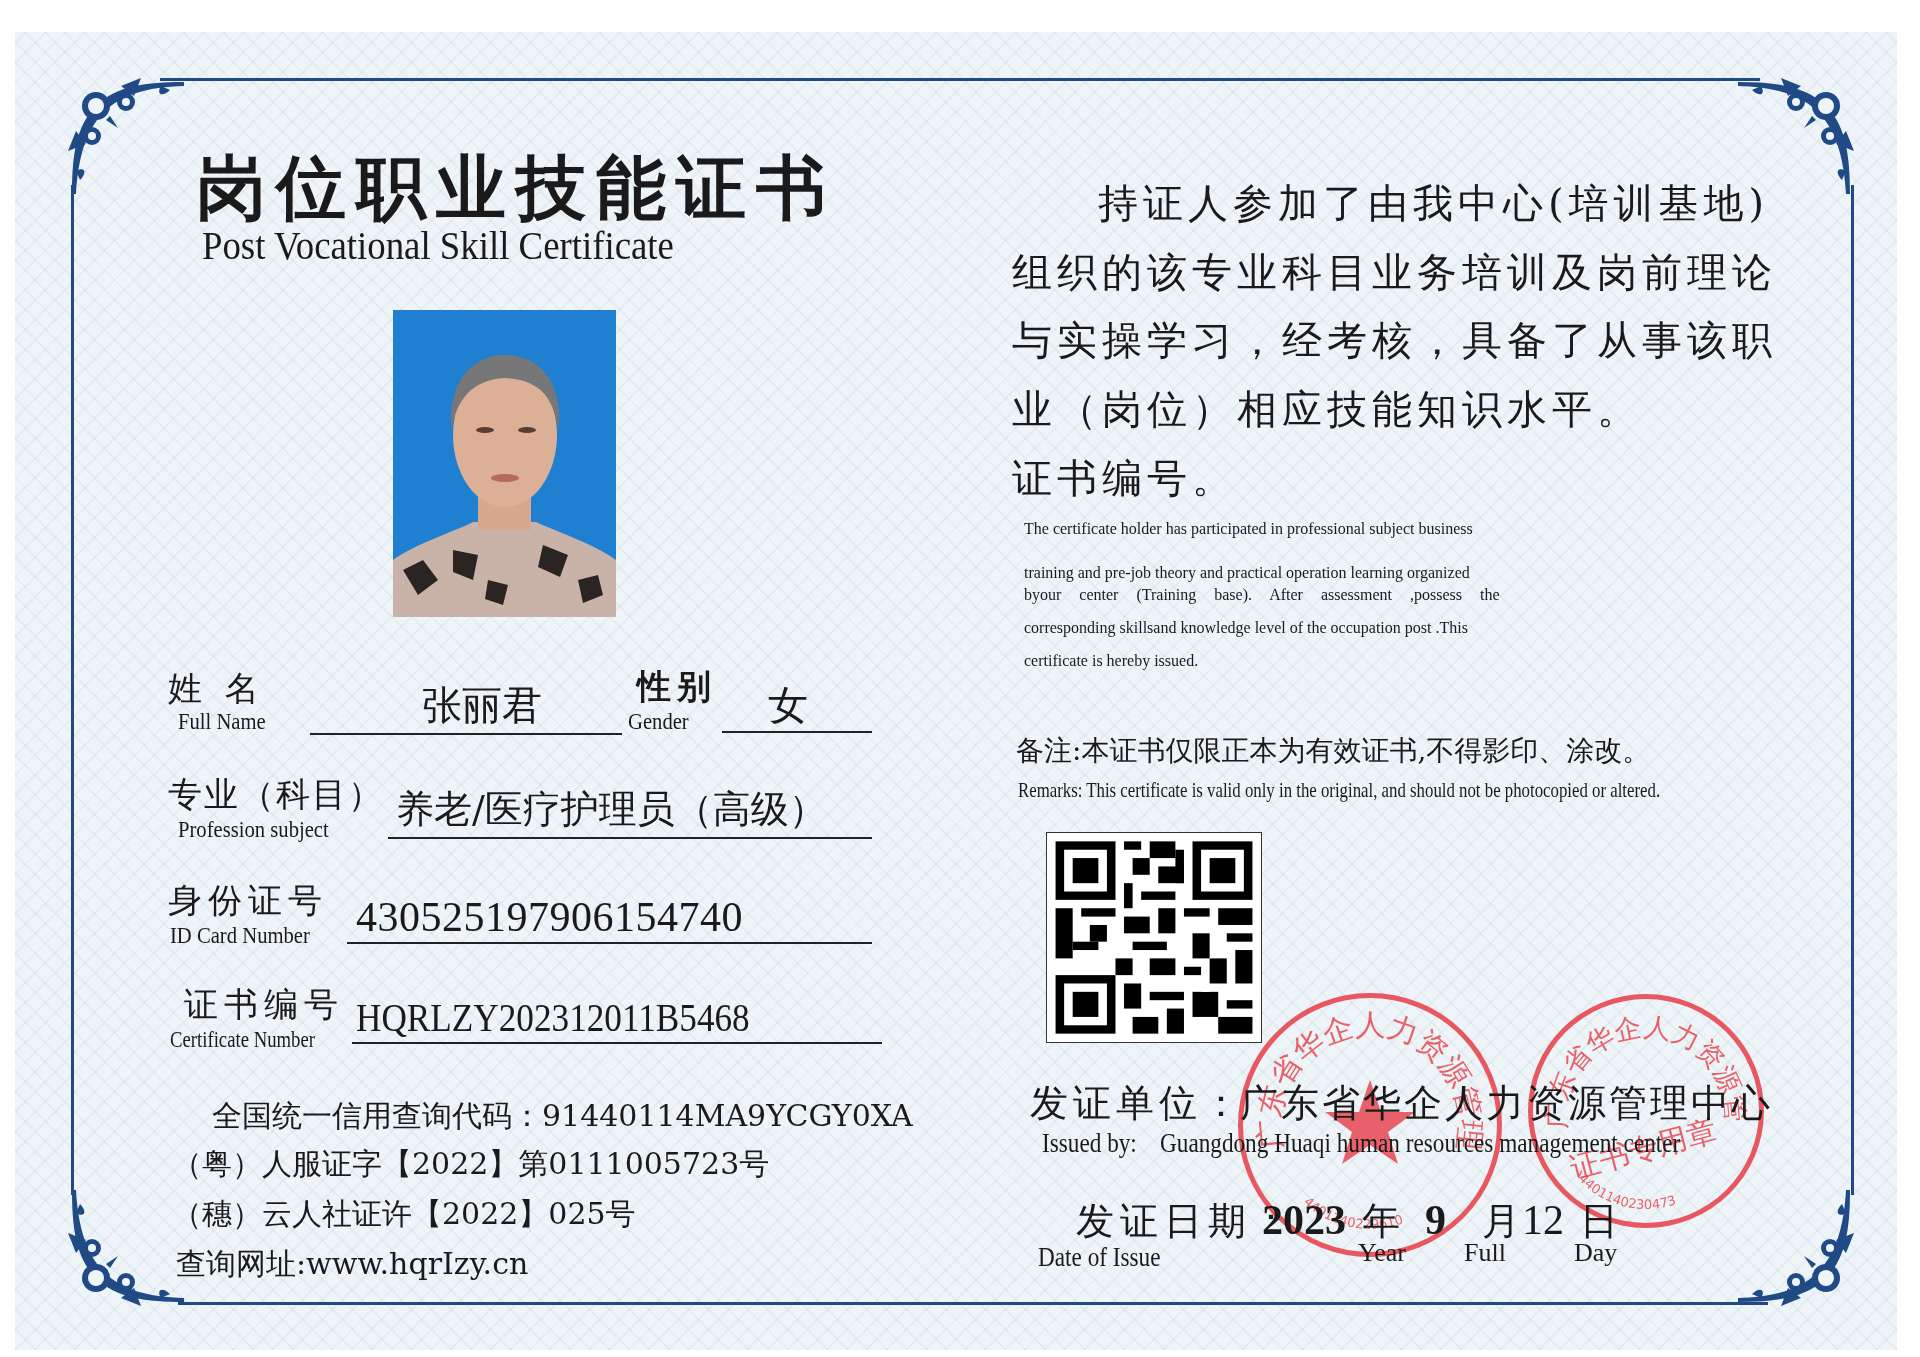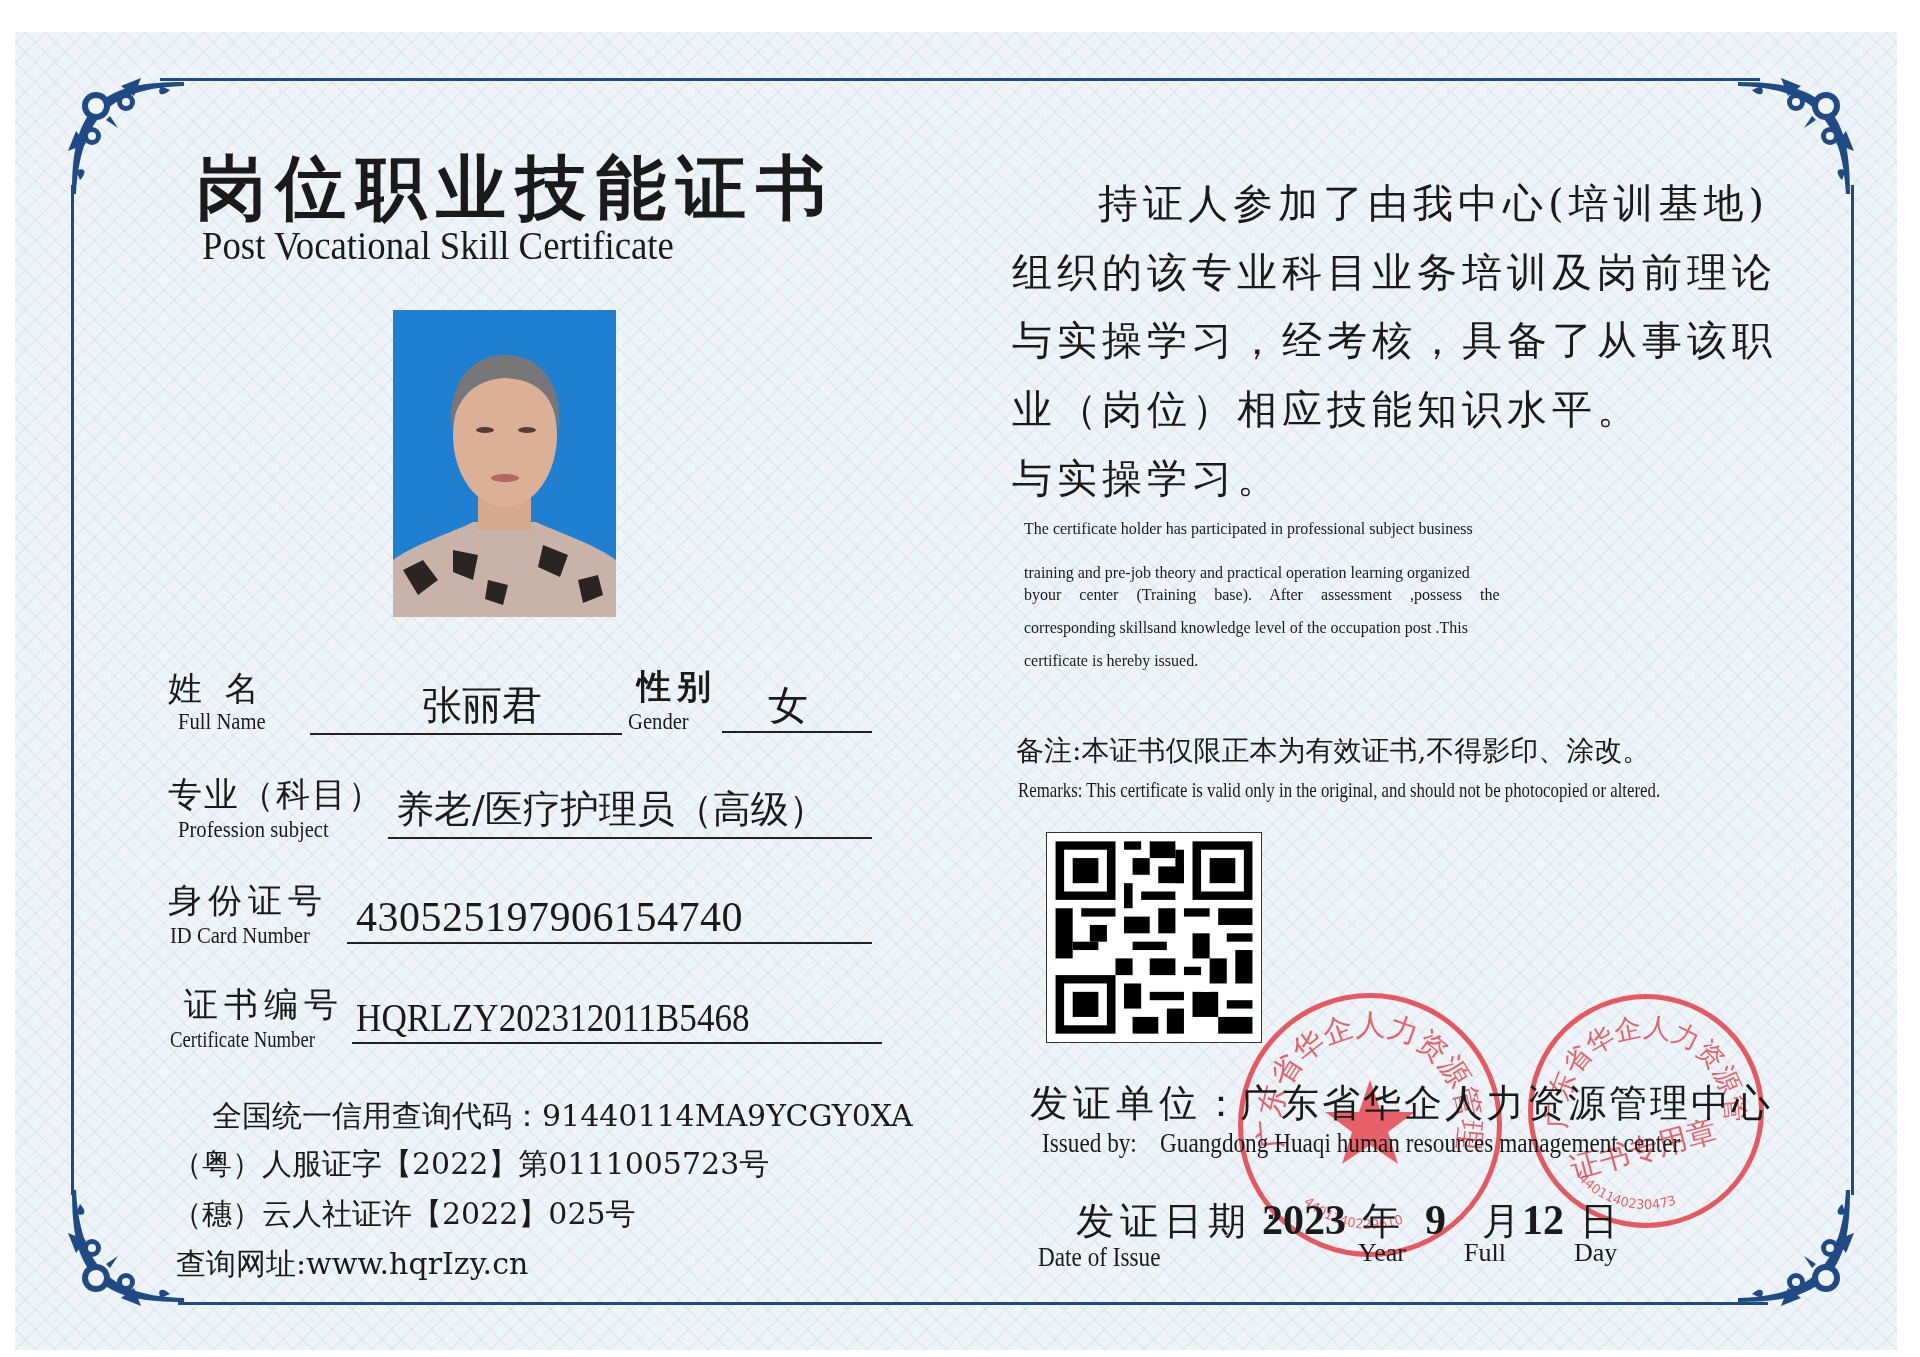--- a/index.html
+++ b/index.html
@@ -148,21 +148,21 @@
 
 <div class="abs info cn" style="left:176px;top:1096px;margin-left:36px;">全国统一信用查询代码：91440114MA9YCGY0XA</div>
 <div class="abs info cn" style="left:172px;top:1144px;">（粤）人服证字【2022】第0111005723号</div>
 <div class="abs info cn" style="left:172px;top:1194px;">（穗）云人社证许【2022】025号</div>
 <div class="abs info cn" style="left:176px;top:1244px;">查询网址:www.hqrIzy.cn</div>
 
 <div class="abs pcn cn" style="left:1098px;top:176px;">持证人参加了由我中心(培训基地)</div>
 <div class="abs pcn cn" style="left:1012px;top:245px;">组织的该专业科目业务培训及岗前理论</div>
 <div class="abs pcn cn" style="left:1012px;top:313px;">与实操学习，经考核，具备了从事该职</div>
 <div class="abs pcn cn" style="left:1012px;top:382px;">业（岗位）相应技能知识水平。</div>
-<div class="abs pcn cn" style="left:1012px;top:451px;">与实操学习。</div>
+<div class="abs pcn cn" style="left:1012px;top:451px;">证书编号。</div>
 
 <div class="abs pen en" style="left:1024px;top:520px;">The certificate holder has participated in professional subject business</div>
 <div class="abs pen en" style="left:1024px;top:553px;margin-top:11px;">training and pre-job theory and practical operation learning organized</div>
 <div class="abs pen en" style="left:1024px;top:586px;word-spacing:14px;">byour center (Training base). After assessment ,possess the</div>
 <div class="abs pen en" style="left:1024px;top:619px;">corresponding skillsand knowledge level of the occupation post .This</div>
 <div class="abs pen en" style="left:1024px;top:652px;">certificate is hereby issued.</div>
 
 <div class="abs cn" style="left:1016px;top:732px;font-size:28px;white-space:nowrap;">备注:本证书仅限正本为有效证书,不得影印、涂改。</div>
 <div class="abs en" style="left:1018px;top:778px;font-size:21px;white-space:nowrap;transform:scaleX(0.8);transform-origin:left;">Remarks: This certificate is valid only in the original, and should not be photocopied or altered.</div>
 
@@ -237,17 +237,17 @@
 <div class="abs cn" style="left:1240px;top:1078px;font-size:38px;letter-spacing:3px;white-space:nowrap;">广东省华企人力资源管理中心</div>
 <div class="abs en" style="left:1042px;top:1128px;font-size:27px;white-space:nowrap;transform:scaleX(0.86);transform-origin:left;">Issued by:</div>
 <div class="abs en" style="left:1160px;top:1128px;font-size:27px;white-space:nowrap;transform:scaleX(0.86);transform-origin:left;">Guangdong Huaqi human resources management center</div>
 
 <div class="abs cn" style="left:1030px;top:1196px;font-size:38px;letter-spacing:6px;white-space:nowrap;margin-left:46px;">发证日期：</div>
 <div class="abs en" style="left:1038px;top:1242px;font-size:27px;white-space:nowrap;transform:scaleX(0.86);transform-origin:left;">Date of Issue</div>
 <div class="abs en" style="left:1262px;top:1196px;font-size:42px;font-weight:bold;white-space:nowrap;">2023</div>
 <div class="abs cn" style="left:1362px;top:1196px;font-size:38px;">年</div>
 <div class="abs en" style="left:1425px;top:1196px;font-size:42px;font-weight:bold;">9</div>
 <div class="abs cn" style="left:1482px;top:1196px;font-size:38px;">月</div>
-<div class="abs en" style="left:1522px;top:1196px;font-size:42px;font-weight:bold;">12</div>
+<div class="abs en" style="left:1522px;top:1196px;font-size:42px;font-weight:normal;">12</div>
 <div class="abs cn" style="left:1580px;top:1196px;font-size:38px;">日</div>
 <div class="abs en" style="left:1358px;top:1238px;font-size:26px;">Year</div>
 <div class="abs en" style="left:1464px;top:1238px;font-size:26px;">Full</div>
 <div class="abs en" style="left:1574px;top:1238px;font-size:26px;">Day</div>
 
 </body></html>

